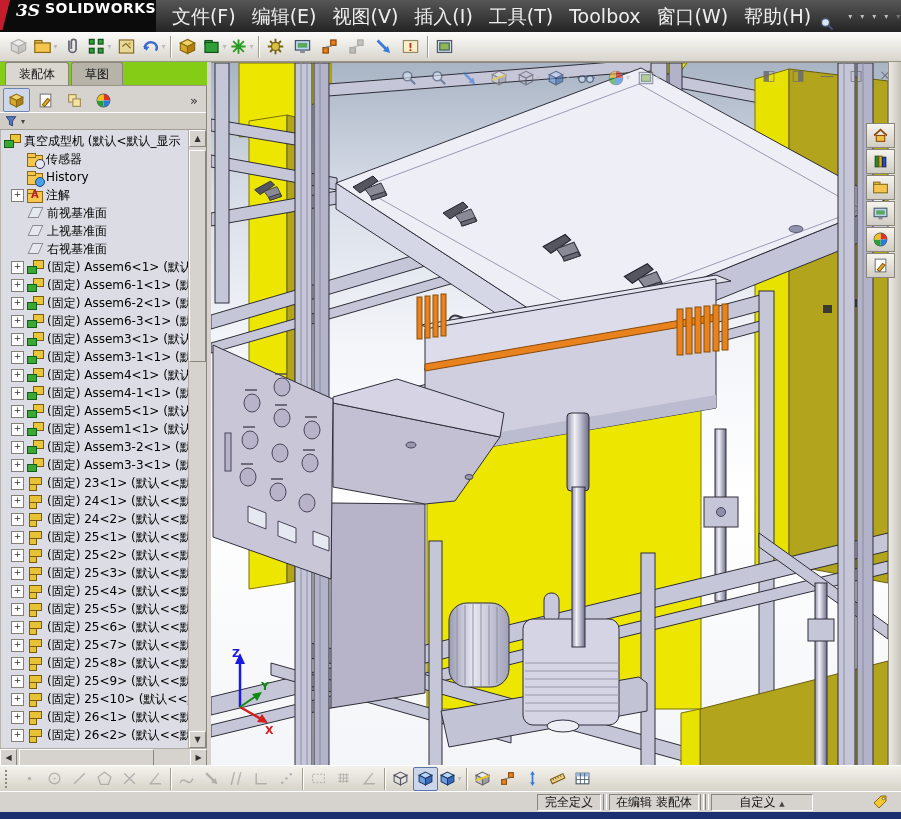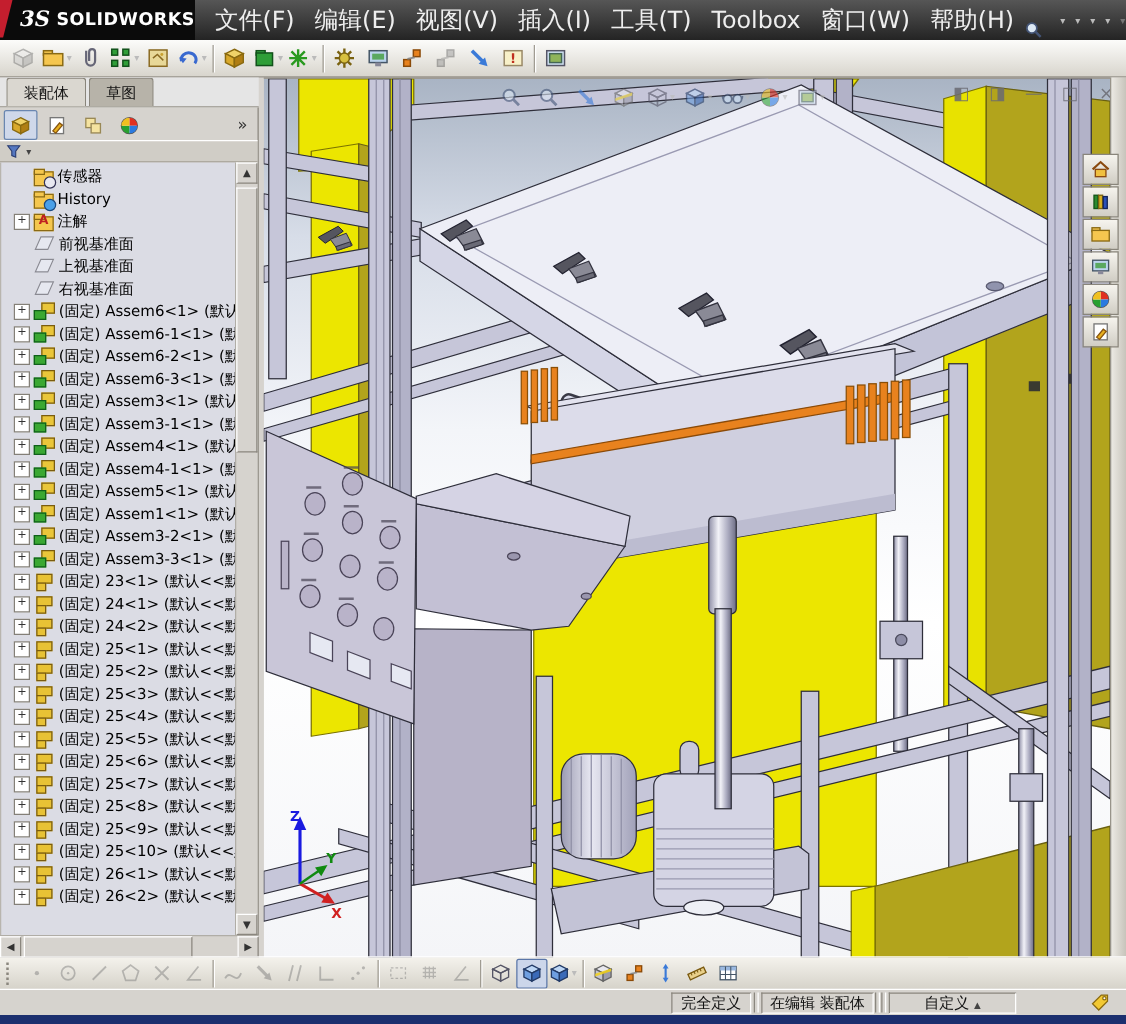--- a/index.html
+++ b/index.html
@@ -2,21 +2,21 @@
 <html><head>
 <meta charset="utf-8">
 <style>
   html,body{margin:0;padding:0}
   body{width:901px;height:819px;position:relative;overflow:hidden;
        font-family:"DejaVu Sans",sans-serif;background:#d6d3ce;font-size:12px;color:#111}
   
   #titlebar{position:absolute;left:0;top:0;width:901px;height:32px;
     background:linear-gradient(#565656,#242424);display:flex;align-items:center}
   #logo{position:relative;width:164px;height:32px;background:#0b0b0b;color:#fff;
-    display:flex;align-items:center;padding-left:16px;box-sizing:border-box}
+    display:flex;padding-left:16px;box-sizing:border-box}
   #logo .red{position:absolute;left:0;top:0;width:10px;height:30px;background:#c41e2e;
     transform:skewX(-14deg);transform-origin:top left}
   .logo-mark{font-style:italic;font-weight:bold;font-size:17px;margin-right:5px;font-family:"DejaVu Serif",serif}
   .logo-name{font-size:14px;font-weight:bold;letter-spacing:.4px}
   #menubar{display:flex;align-items:flex-end;color:#eee;font-size:19px;margin-left:8px;height:32px}
   .menu-item{padding:0 8px;line-height:32px;white-space:nowrap;cursor:default}
   #quickbar{display:flex;align-items:center;margin-left:10px;gap:3px}
   .qbtn{display:flex;align-items:center;height:24px;padding:0 2px;border-radius:2px}
   .dd{color:#bbb;font-size:8px;margin-left:1px}
   #winbtns{margin-left:auto;display:flex;gap:8px;align-items:center;margin-right:8px}
@@ -24,21 +24,21 @@
   .ticon{width:16px;height:16px}
   
   #toolbar2{position:absolute;left:0;top:32px;width:901px;height:30px;
     background:linear-gradient(#fcfcfa,#d8d5cd);border-bottom:1px solid #98948a;
     display:flex;align-items:center;padding-left:5px;box-sizing:border-box}
   .tbtn{width:27px;height:26px;display:flex;align-items:center;justify-content:center;border-radius:2px}
   .tbtn svg{width:19px;height:19px}
   .tsep{width:1px;height:22px;background:#a09c92;margin:0 3px;box-shadow:1px 0 0 #fff}
   .disabled{filter:grayscale(1) opacity(.45)}
   
-  #tabsrow{position:absolute;left:0;top:62px;width:207px;height:24px;background:#e5e5e5;
+  #tabsrow{position:absolute;left:0;top:62px;width:207px;height:24px;background:#84cc16;
     border-bottom:1px solid #98948a;display:flex;align-items:flex-end;padding-left:5px;box-sizing:border-box}
   .cmtab{padding:3px 13px 2px;font-size:12px;border:1px solid #89857b;border-bottom:none;
     border-radius:3px 3px 0 0;background:#b7b3a9;margin-right:2px;white-space:nowrap}
   .cmtab.active{background:#dad7d0}
   
   #panel{position:absolute;left:0;top:86px;width:207px;height:679px;background:#d6d3ce;
     border-right:1px solid #8a867e;box-sizing:border-box}
   #panelbar{position:absolute;left:0;top:0;width:100%;height:26px;display:flex;gap:2px;
     padding:2px 2px 0 3px;box-sizing:border-box;align-items:center}
   .pbtn{width:25px;height:22px;display:flex;align-items:center;justify-content:center;
@@ -509,20 +509,24 @@
       </div>
       <div id="overflow">»</div>
     </div>
   <div id="filterrow">
     <svg class="ic">
         <use href="#s-funnel"></use>
       </svg>
     <span class="dd" style="color:#444">▾</span>
   </div>
   <div id="treebody">
+      <div class="trow root">
+        <span class="ti ti-asm"></span>
+        <span class="tlabel">真空成型机  (默认&lt;默认_显示</span>
+      </div>
       <div class="trow">
         <span class="exp hid">+</span>
         <span class="ti ti-folder ti-sensor"></span>
         <span class="tlabel">传感器</span>
       </div>
       <div class="trow">
         <span class="exp hid">+</span>
         <span class="ti ti-folder ti-clock"></span>
         <span class="tlabel">History</span>
       </div>

